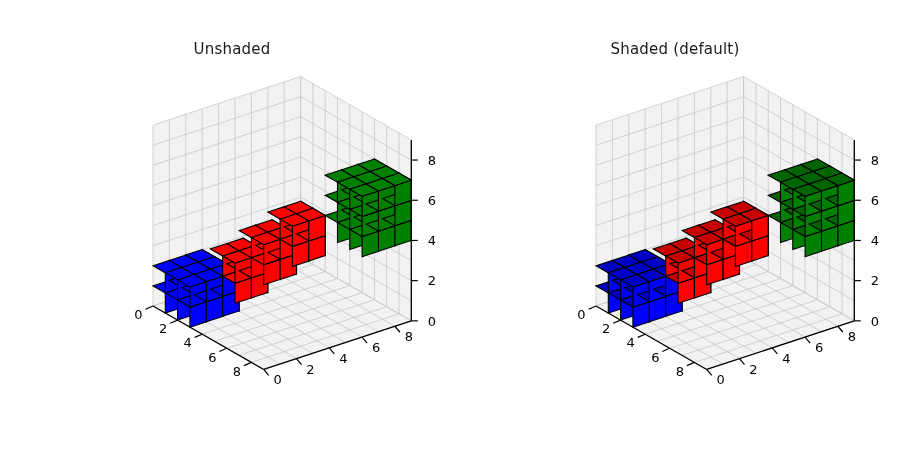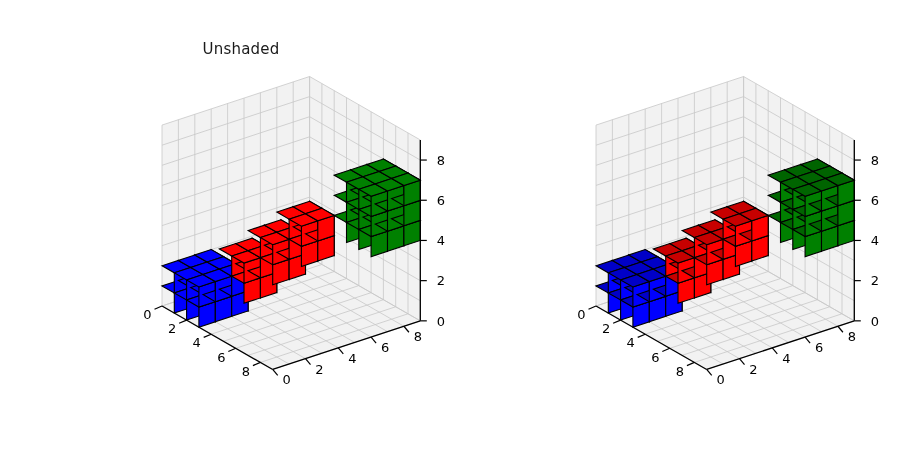--- a/index.html
+++ b/index.html
@@ -3,21 +3,21 @@
 <meta charset="utf-8">
 <style>
   html,body{margin:0;padding:0;}
   body{
     width:900px;height:450px;background:#ffffff;
     font-family:"DejaVu Sans","Liberation Sans",sans-serif;
     overflow:hidden;
   }
   #figure{position:relative;width:900px;height:450px;background:#ffffff;}
   .panel{position:absolute;top:0;width:450px;height:450px;}
-  #panel-left{left:16px;}
+  #panel-left{left:7px;}
   #panel-right{left:450px;}
   .panel-title{
     position:absolute;top:40px;left:0;width:450px;
     text-align:center;font-size:15px;color:#1a1a1a;
     letter-spacing:.2px;
   }
   svg{position:absolute;left:0;top:0;width:450px;height:450px;display:block;}
   text.tick{font-family:"DejaVu Sans","Liberation Sans",sans-serif;font-size:13px;fill:#000000;}
 </style>
 </head>
@@ -325,20 +325,21 @@
           <text class="tick" x="424.8" y="325.6" text-anchor="middle">0</text>
           <text class="tick" x="424.8" y="285.4" text-anchor="middle">2</text>
           <text class="tick" x="424.8" y="245.2" text-anchor="middle">4</text>
           <text class="tick" x="424.8" y="205.0" text-anchor="middle">6</text>
           <text class="tick" x="424.8" y="164.8" text-anchor="middle">8</text>
         </g>
       </svg>
   </div>
 
   <div class="panel" id="panel-right">
+    <div class="panel-title">Shaded (default)</div>
     <svg id="svg-right" viewBox="0 0 450 450" aria-hidden="true">
         <g>
           <polygon points="146.00,306.00 256.70,369.45 404.30,320.85 293.60,257.40" fill="#f2f2f2" stroke="none" stroke-linejoin="miter"></polygon>
           <polygon points="293.60,257.40 404.30,320.85 404.30,139.95 293.60,76.50" fill="#f2f2f2" stroke="none" stroke-linejoin="miter"></polygon>
           <polygon points="146.00,306.00 293.60,257.40 293.60,76.50 146.00,125.10" fill="#f2f2f2" stroke="none" stroke-linejoin="miter"></polygon>
           <line x1="146.00" y1="306.00" x2="293.60" y2="257.40" stroke="#c8c8c8" stroke-width="0.8"></line>
           <line x1="146.00" y1="306.00" x2="256.70" y2="369.45" stroke="#c8c8c8" stroke-width="0.8"></line>
           <line x1="293.60" y1="257.40" x2="293.60" y2="76.50" stroke="#c8c8c8" stroke-width="0.8"></line>
           <line x1="293.60" y1="257.40" x2="404.30" y2="320.85" stroke="#c8c8c8" stroke-width="0.8"></line>
           <line x1="146.00" y1="306.00" x2="146.00" y2="125.10" stroke="#c8c8c8" stroke-width="0.8"></line>

